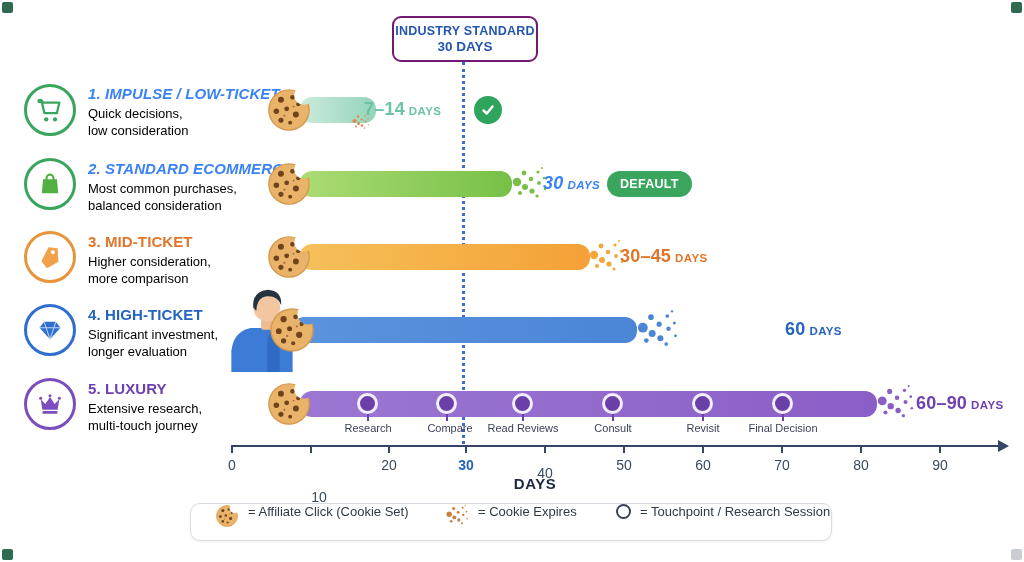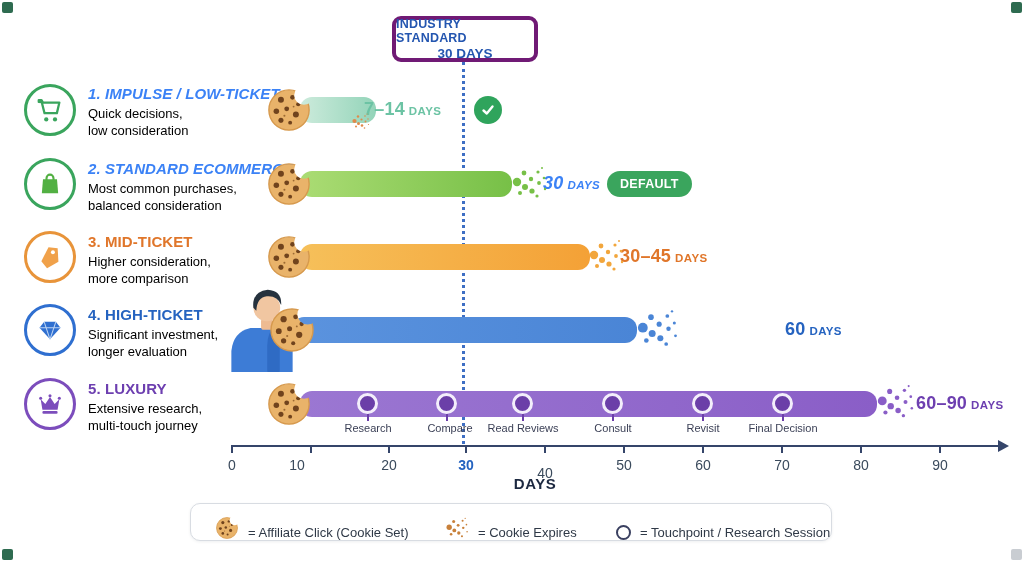--- a/index.html
+++ b/index.html
@@ -5,21 +5,21 @@
   * { margin:0; padding:0; box-sizing:border-box; }
   html,body { background:#ffffff; }
   body { font-family:"Liberation Sans", sans-serif; }
   .canvas { position:relative; width:1024px; height:562px; background:#ffffff; overflow:hidden; }
 
   
   .corner { position:absolute; width:11px; height:11px; border-radius:2px; }
 
   
   .std-box { position:absolute; left:392px; top:16px; width:146px; height:46px;
-    border:4px solid #701a75; border-radius:9px; background:#fff; z-index:6;
+    border:2px solid #701a75; border-radius:9px; background:#fff; z-index:6;
     display:flex; flex-direction:column; align-items:center; justify-content:center;
     color:#2456b0; font-weight:bold; }
   .std-box .l1 { font-size:12.5px; letter-spacing:.2px; }
   .std-box .l2 { font-size:13.5px; margin-top:1px; }
 
   .dotted-line { position:absolute; left:462px; top:62px; height:382px; width:0;
     border-left:3px dotted #3e6fc4; z-index:1; }
 
   
   .icon-circle { position:absolute; left:24px; width:52px; height:52px; border-radius:50%;
@@ -76,21 +76,21 @@
     border-left:11px solid #35456a; border-top:6px solid transparent; border-bottom:6px solid transparent; z-index:2; }
   .axis-tick { position:absolute; top:445px; width:2px; height:8px; background:#35456a; z-index:2; }
   .axis-num { position:absolute; top:457px; width:40px; text-align:center; font-size:14px; color:#3a4a5c; z-index:2; }
   .axis-num.hl { color:#2563c0; font-weight:bold; }
   .axis-label { position:absolute; left:505px; top:475px; width:60px; text-align:center;
     font-size:15px; font-weight:bold; color:#1c2840; letter-spacing:.5px; z-index:2; }
 
   
   .legend { position:absolute; left:190px; top:503px; width:642px; height:38px; background:#fff;
     border:1.5px solid #d8dce2; border-radius:10px; box-shadow:0 1px 3px rgba(40,50,70,.08); z-index:2; }
-  .legend-item { position:absolute; top:0; height:100%; display:flex; align-items:flex-end; gap:9px; }
+  .legend-item { position:absolute; top:0; height:100%; display:flex; align-items:flex-start; gap:9px; }
   .legend-text { font-size:13px; color:#2f3947; white-space:nowrap; }
   .legend-ring { width:15px; height:15px; border-radius:50%; border:2px solid #3a4060; background:#fff; }
 
   .person { position:absolute; left:214px; top:282px; z-index:3; }
 </style>
 </head>
 <body>
 
 <div class="canvas">
 
@@ -313,21 +313,21 @@
   <div class="axis-tick" style="left:388px;"></div>
   <div class="axis-tick" style="left:465px;"></div>
   <div class="axis-tick" style="left:544px;"></div>
   <div class="axis-tick" style="left:623px;"></div>
   <div class="axis-tick" style="left:702px;"></div>
   <div class="axis-tick" style="left:781px;"></div>
   <div class="axis-tick" style="left:860px;"></div>
   <div class="axis-tick" style="left:939px;"></div>
 
   <div class="axis-num" style="left:212px;">0</div>
-  <div class="axis-num" style="left:277px;">10</div>
+  <div class="axis-num" style="left:299px;margin-top:32px;">10</div>
   <div class="axis-num" style="left:369px;">20</div>
   <div class="axis-num hl" style="left:446px;">30</div>
   <div class="axis-num" style="left:525px;margin-top:8px;">40</div>
   <div class="axis-num" style="left:604px;">50</div>
   <div class="axis-num" style="left:683px;">60</div>
   <div class="axis-num" style="left:762px;">70</div>
   <div class="axis-num" style="left:841px;">80</div>
   <div class="axis-num" style="left:920px;">90</div>
 
   <div class="axis-label">DAYS</div>

